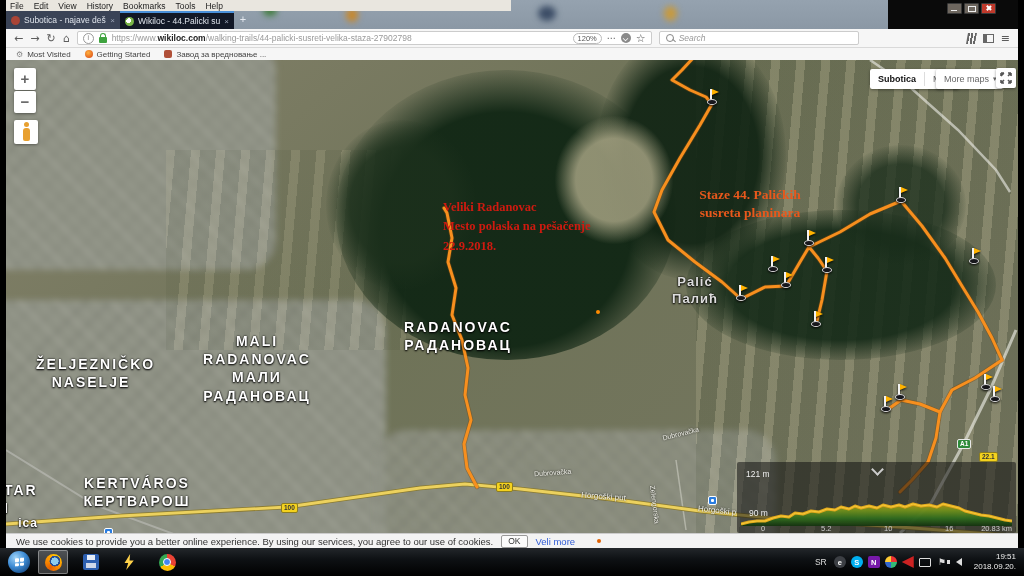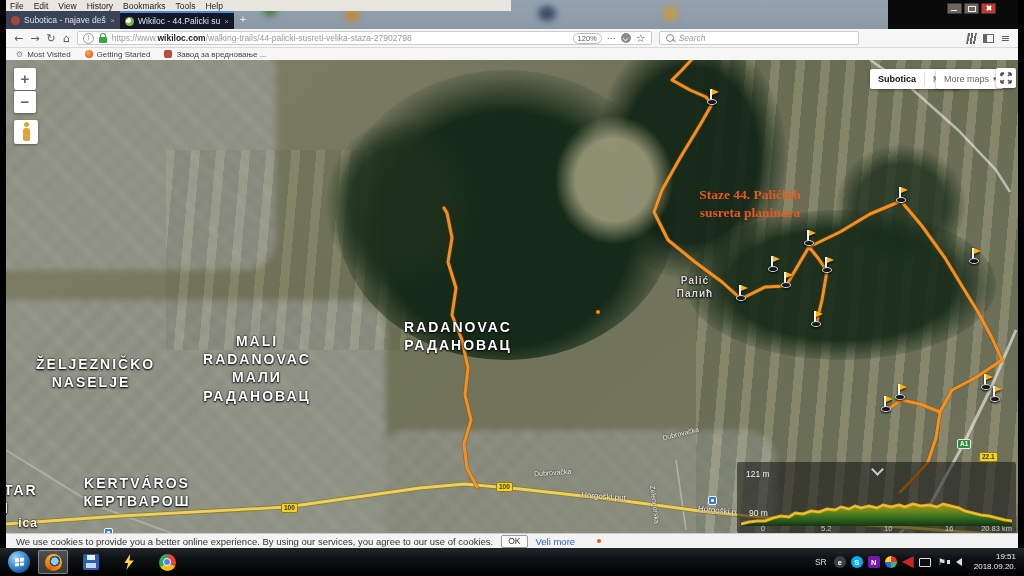--- a/index.html
+++ b/index.html
@@ -309,20 +309,25 @@
     <span class="wp" style="left:887px;top:324px;">
           <i class="pole"></i>
         </span>
     <span class="wp" style="left:973px;top:314px;">
           <i class="pole"></i>
         </span>
     <span class="wp" style="left:982px;top:326px;">
           <i class="pole"></i>
         </span>
 
+    <div class="note-red" style="left:437px;top:138px;width:180px;">
+      <div>Veliki Radanovac</div>
+          <div>Mesto polaska na pešačenje</div>
+          <div>22.9.2018.</div>
+    </div>
     <div class="note-orange" style="left:654px;top:126px;width:180px;">
       <div>Staze 44. Palićkih</div>
           <div>susreta planinara</div>
     </div>
 
     <div class="maplabel" style="left:30px;top:295px;width:110px;">
       <div>ŽELJEZNIČKO</div>
           <div>NASELJE</div>
     </div>
     <div class="maplabel" style="left:196px;top:272px;width:110px;">
@@ -332,21 +337,21 @@
           <div>РАДАНОВАЦ</div>
     </div>
     <div class="maplabel" style="left:397px;top:258px;width:110px;">
       <div>RADANOVAC</div>
           <div>РАДАНОВАЦ</div>
     </div>
     <div class="maplabel" style="left:66px;top:414px;width:130px;">
       <div>KERTVÁROS</div>
           <div>КЕРТВАРОШ</div>
     </div>
-    <div class="maplabel" style="left:658px;top:214px;width:62px;font-size:10px;letter-spacing:1px;color:#ddd;">
+    <div class="maplabel" style="left:658px;top:214px;width:62px;font-size:13px;letter-spacing:1px;color:#ddd;">
       <div>Palić</div>
           <div>Палић</div>
     </div>
     <div class="maplabel" style="left:-2px;top:421px;width:40px;text-align:left;">TAR I</div>
     <div class="maplabel" style="left:2px;top:456px;width:40px;font-size:12px;letter-spacing:1px;text-align:center;">ica</div>
 
     <span class="streetlabel" style="left:528px;top:409px;transform:rotate(-4deg);">Dubrovačka</span>
     <span class="streetlabel" style="left:656px;top:370px;transform:rotate(-14deg);">Dubrovačka</span>
     <span class="streetlabel" style="left:650px;top:425px;transform:rotate(83deg);transform-origin:left top;">Zelengorska</span>
     <span class="streetlabel" style="left:575px;top:432px;transform:rotate(4deg);font-size:8px;">Horgoški put</span>

